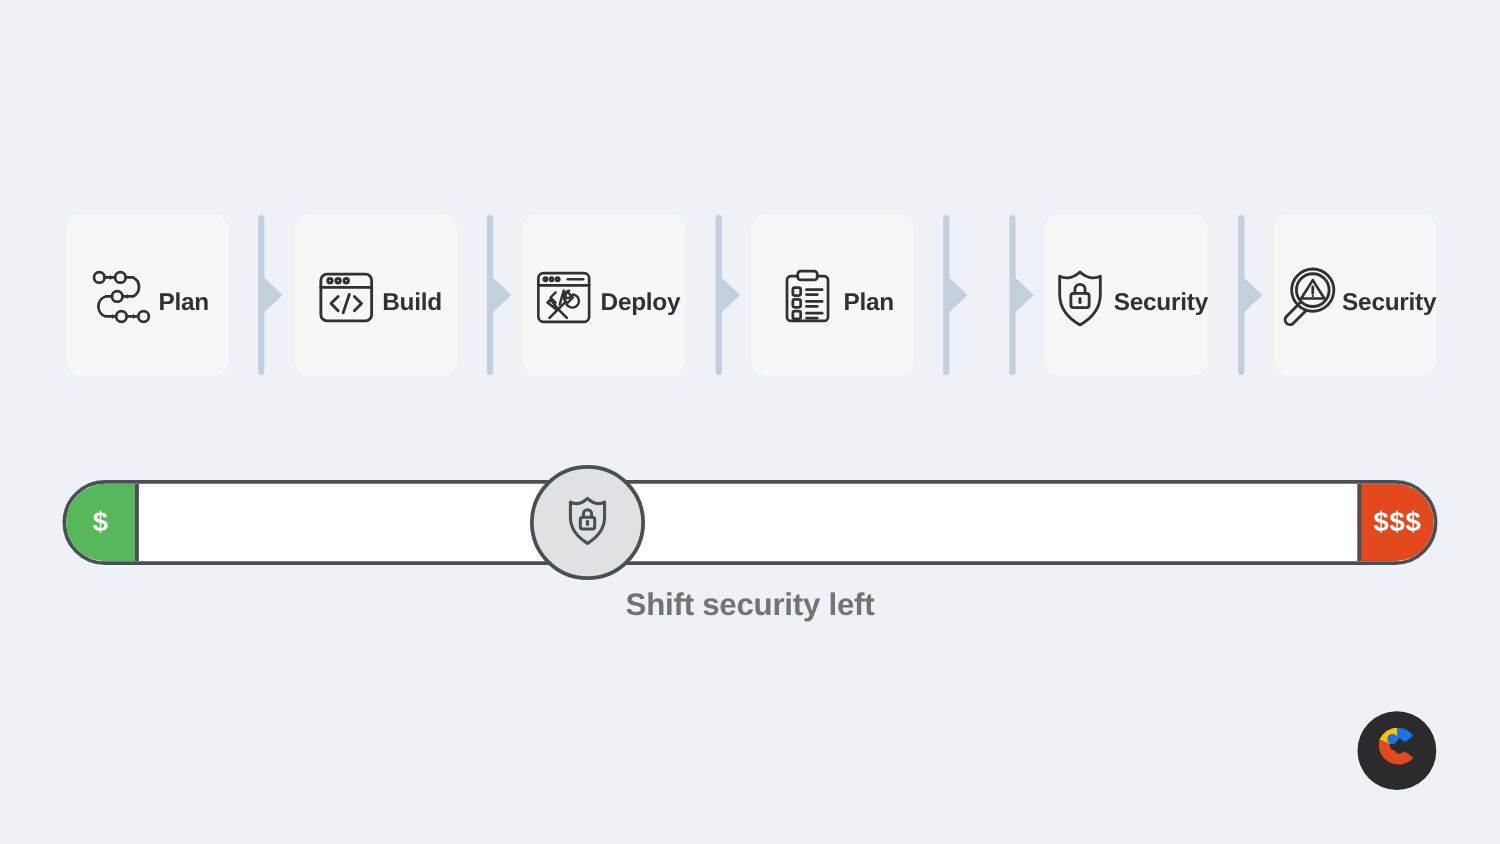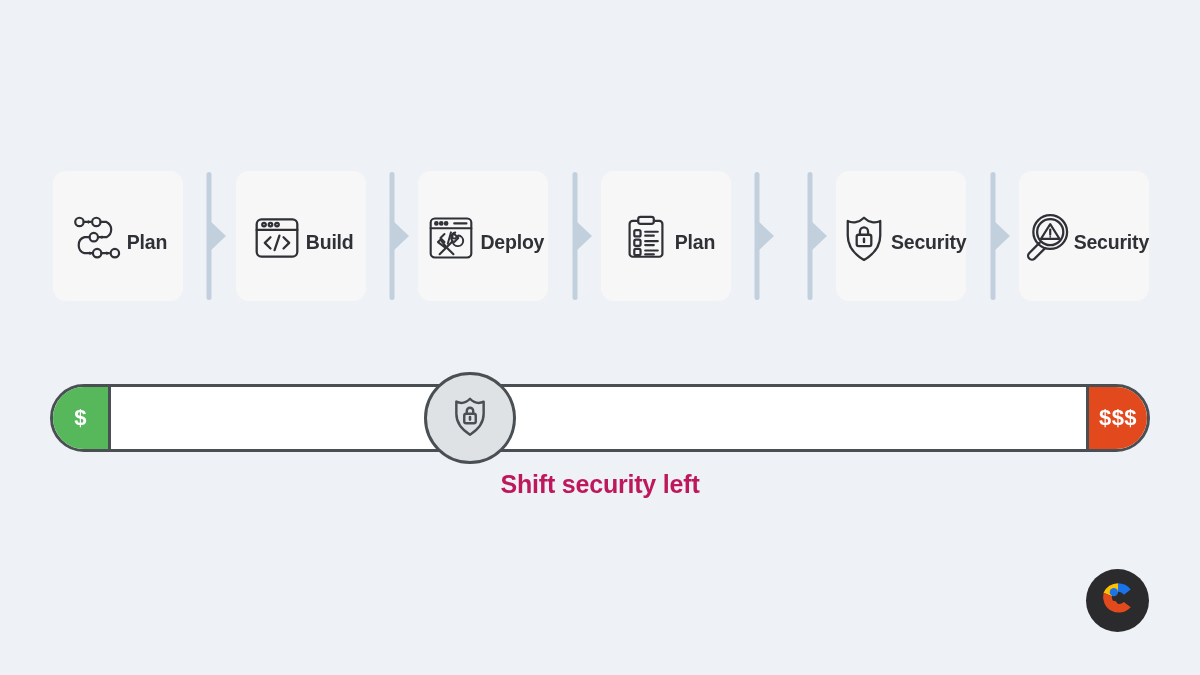--- a/index.html
+++ b/index.html
@@ -138,21 +138,21 @@
     justify-content: center;
   }
   #slider-caption {
     position: absolute;
     left: 0;
     top: 470px;
     width: 1200px;
     text-align: center;
     font-size: 25px;
     font-weight: bold;
-    color: #be185d;
+    color: #737373;
     letter-spacing: -0.2px;
   }
 
   
   #logo {
     position: absolute;
     left: 1086px;
     top: 569px;
     width: 63px;
     height: 63px;

